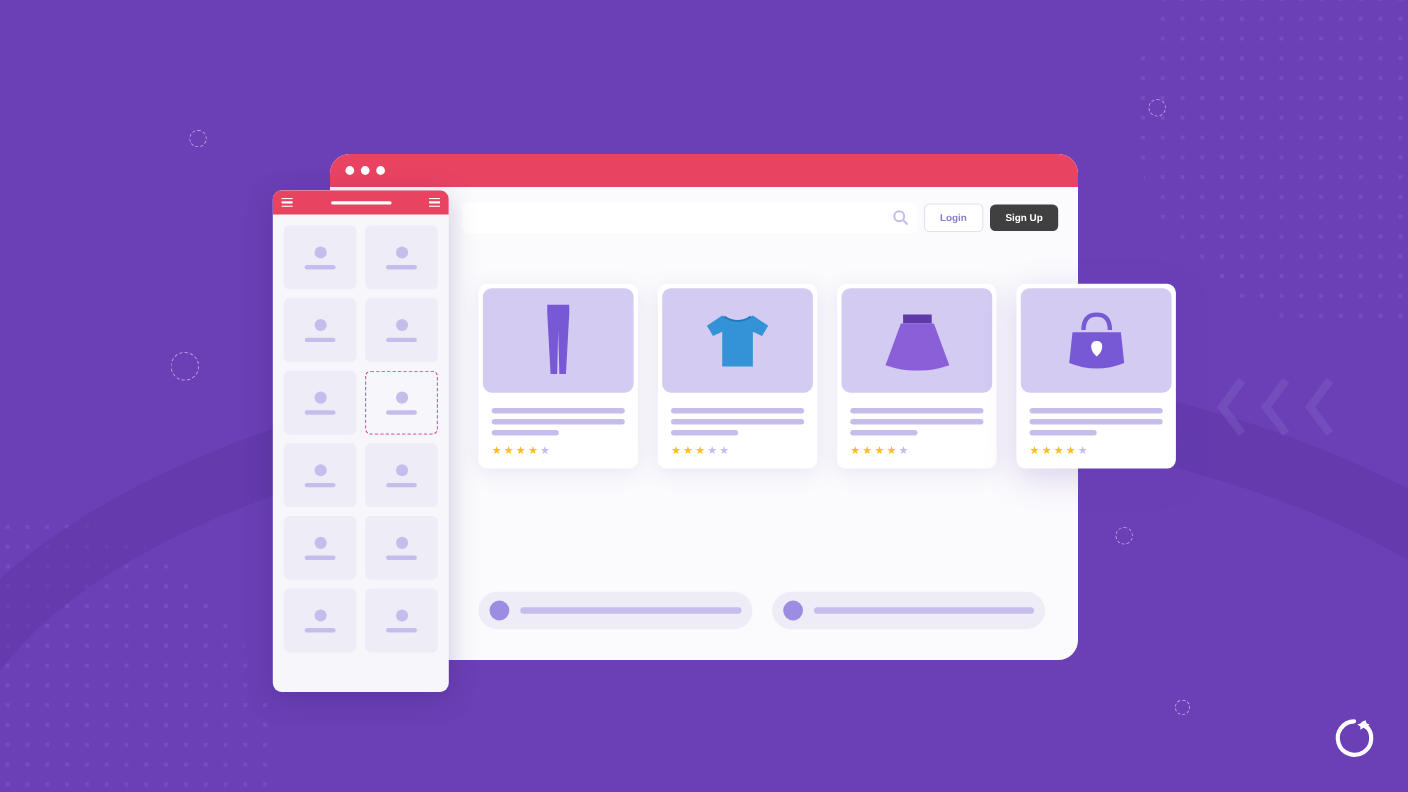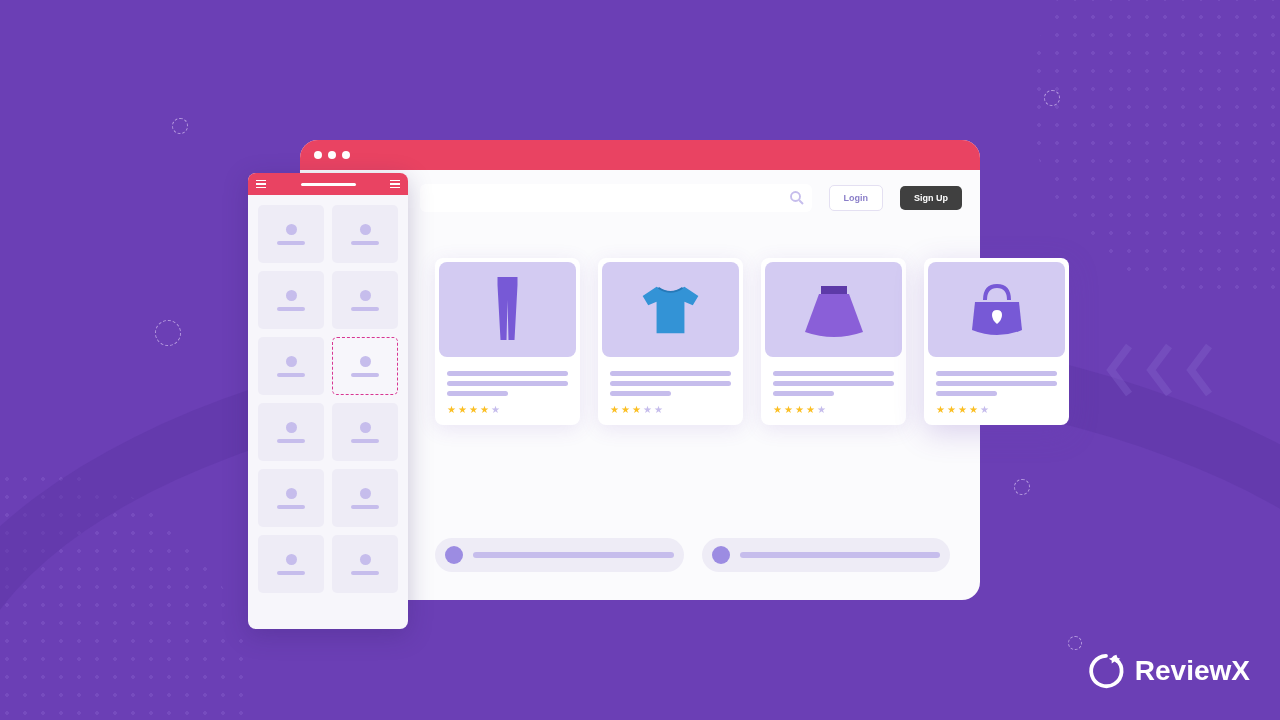--- a/index.html
+++ b/index.html
@@ -78,21 +78,21 @@
     display: flex;
     align-items: center;
     padding-left: 14px;
     gap: 6px;
   }
   .window-dot { width: 8px; height: 8px; background: #fff; border-radius: 50%; }
   .window-topbar {
     display: flex;
     align-items: center;
     padding: 14px 18px 14px 120px;
-    gap: 17px;
+    gap: 6px;
   }
   .search-bar {
     flex: 1;
     height: 28px;
     background: #fff;
     border-radius: 6px;
     position: relative;
   }
   .search-icon {
     position: absolute;
@@ -434,14 +434,13 @@
         <span class="bar"></span>
       </div>
   </div>
 </div>
 
 <div class="logo">
   <svg width="38" height="38" viewBox="0 0 40 40">
     <path d="M20 4 a16 16 0 1 0 11 4" stroke="#fff" stroke-width="4" fill="none" stroke-linecap="round"></path>
     <path d="M28 4 l3 -1 l1 3 l3 1 l-3 2 l0 3 l-3 -2 l-3 2 l0 -3 l-3 -2 l3 -1 z" fill="#fff"></path>
   </svg>
-  <span>ReviewX</span>
 </div>
 
 </body></html>

